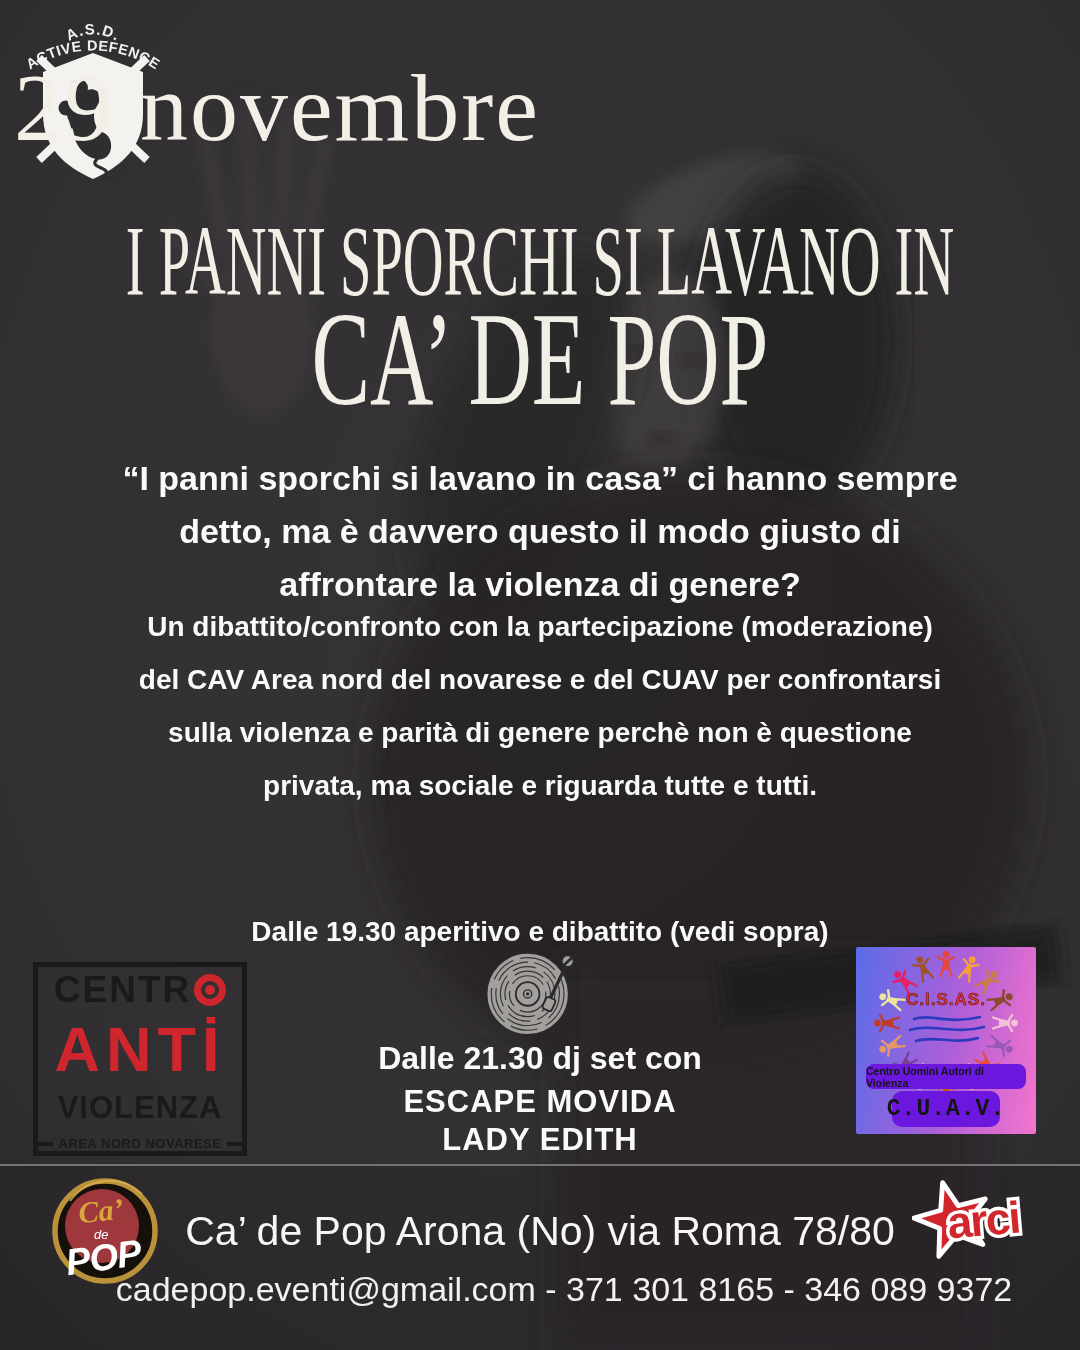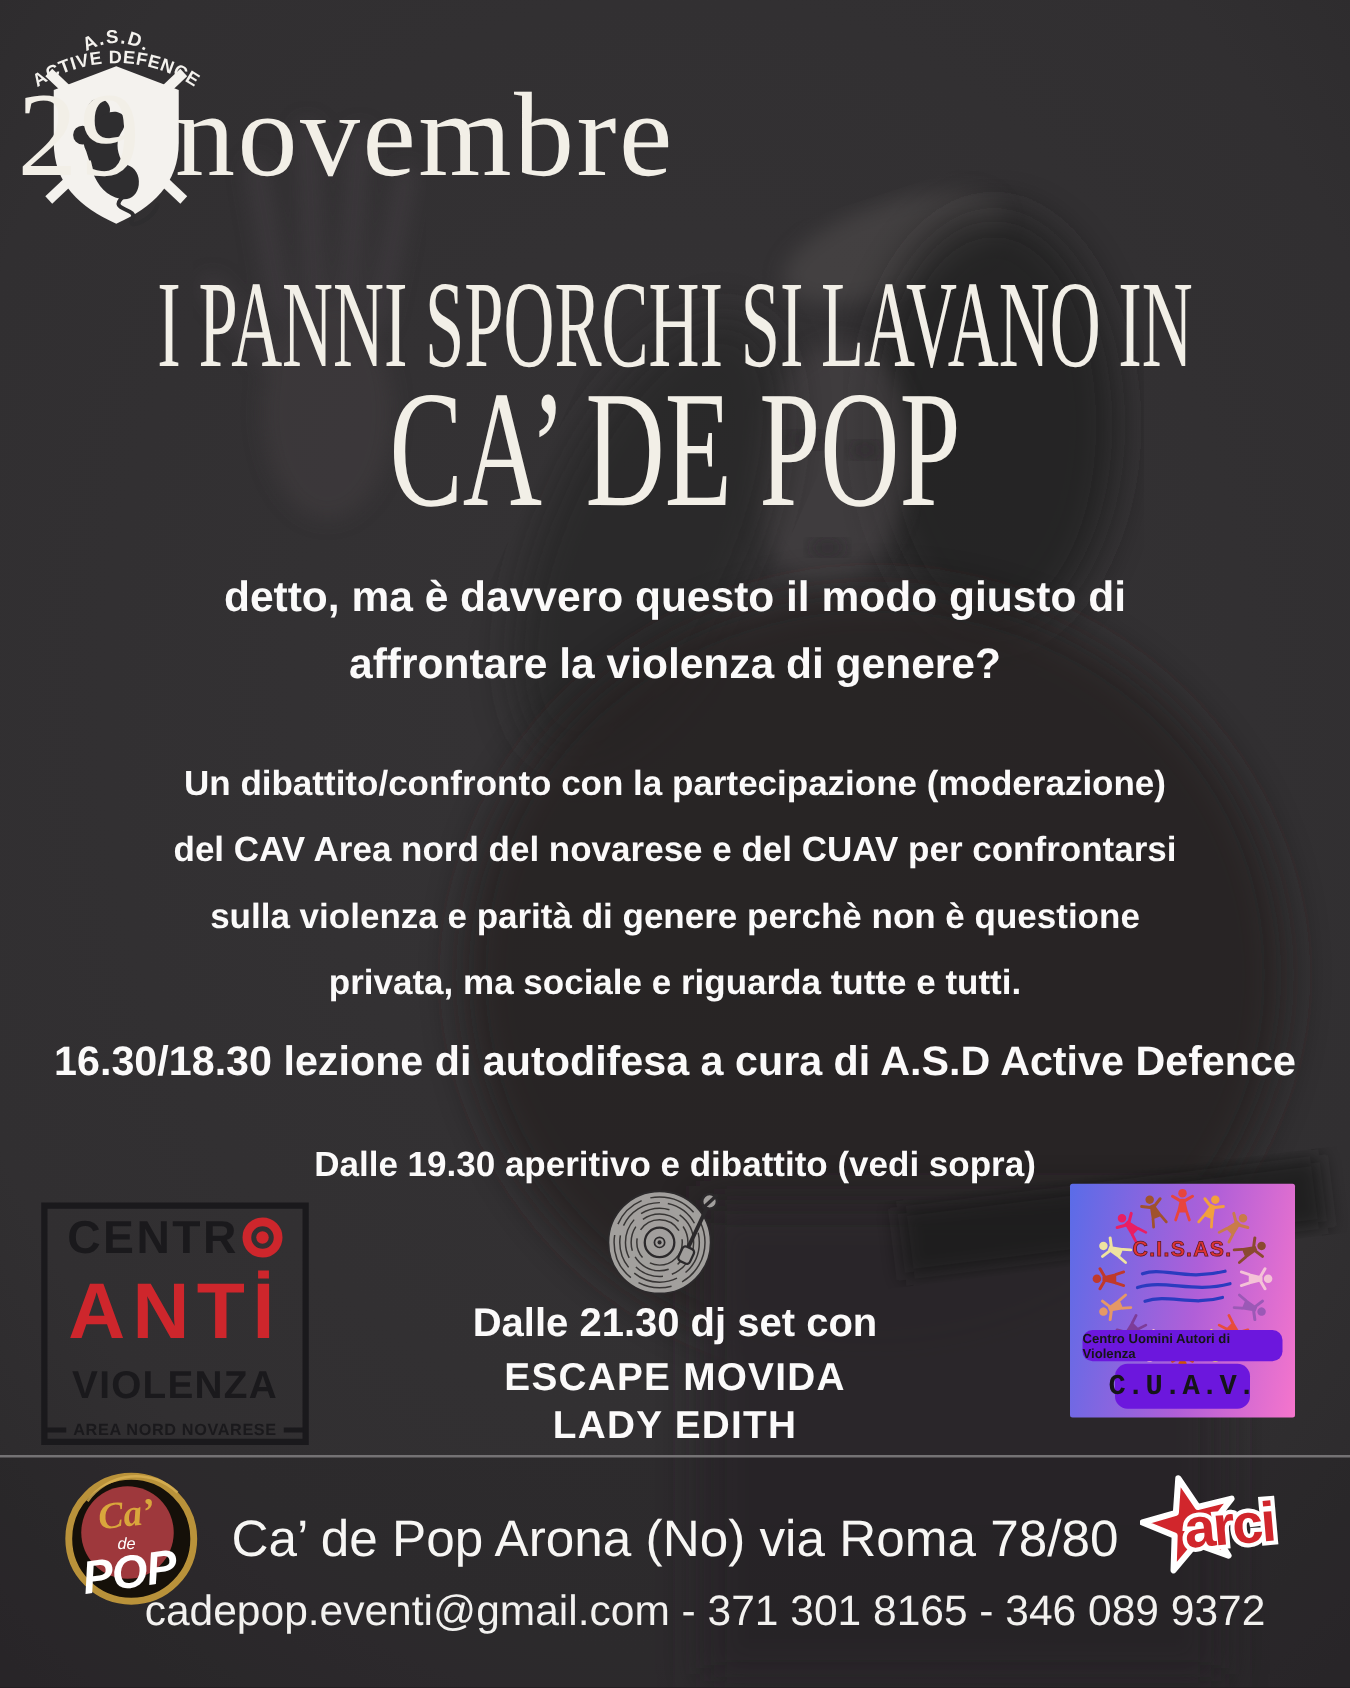--- a/index.html
+++ b/index.html
@@ -139,32 +139,32 @@
         <textPath href="#arc-def" startOffset="50%">ACTIVE DEFENCE</textPath>
       </text>
     </g>
   </svg>
 
   <div class="serif date-title">29 novembre</div>
   <div class="serif headline headline-top">I PANNI SPORCHI SI LAVANO IN</div>
   <div class="serif headline headline-main">CA’ DE POP</div>
 
   <div class="boldline intro-block">
+    <div>“I panni sporchi si lavano in casa” ci hanno sempre</div>
     <div>detto, ma è davvero questo il modo giusto di</div>
     <div>affrontare la violenza di genere?</div>
   </div>
 
   <div class="boldline debate-block">
     <div>Un dibattito/confronto con la partecipazione (moderazione)</div>
     <div>del CAV Area nord del novarese e del CUAV per confrontarsi</div>
     <div>sulla violenza e parità di genere perchè non è questione</div>
     <div>privata, ma sociale e riguarda tutte e tutti.</div>
   </div>
 
-  <div class="boldline sched1">16.30/18.30 lezione di autodifesa a cura di A.S.D Active Defence</div>
   <div class="boldline sched2">Dalle 19.30 aperitivo e dibattito (vedi sopra)</div>
 
   <svg class="vinyl" viewBox="0 0 110 100">
     <circle cx="48" cy="51" r="45" fill="#b3b1ae" stroke="#2c2a2c" stroke-width="1.6"></circle>
     <g fill="none" stroke="#3a3837" stroke-width="1.3">
       <circle cx="48" cy="51" r="40" stroke-dasharray="42 10 30 8"></circle>
       <circle cx="48" cy="51" r="35" stroke-dasharray="30 9 40 7"></circle>
       <circle cx="48" cy="51" r="30" stroke-dasharray="36 8 26 10"></circle>
       <circle cx="48" cy="51" r="25" stroke-dasharray="22 9 34 6"></circle>
       <circle cx="48" cy="51" r="20" stroke-dasharray="40 8 18 8"></circle>

